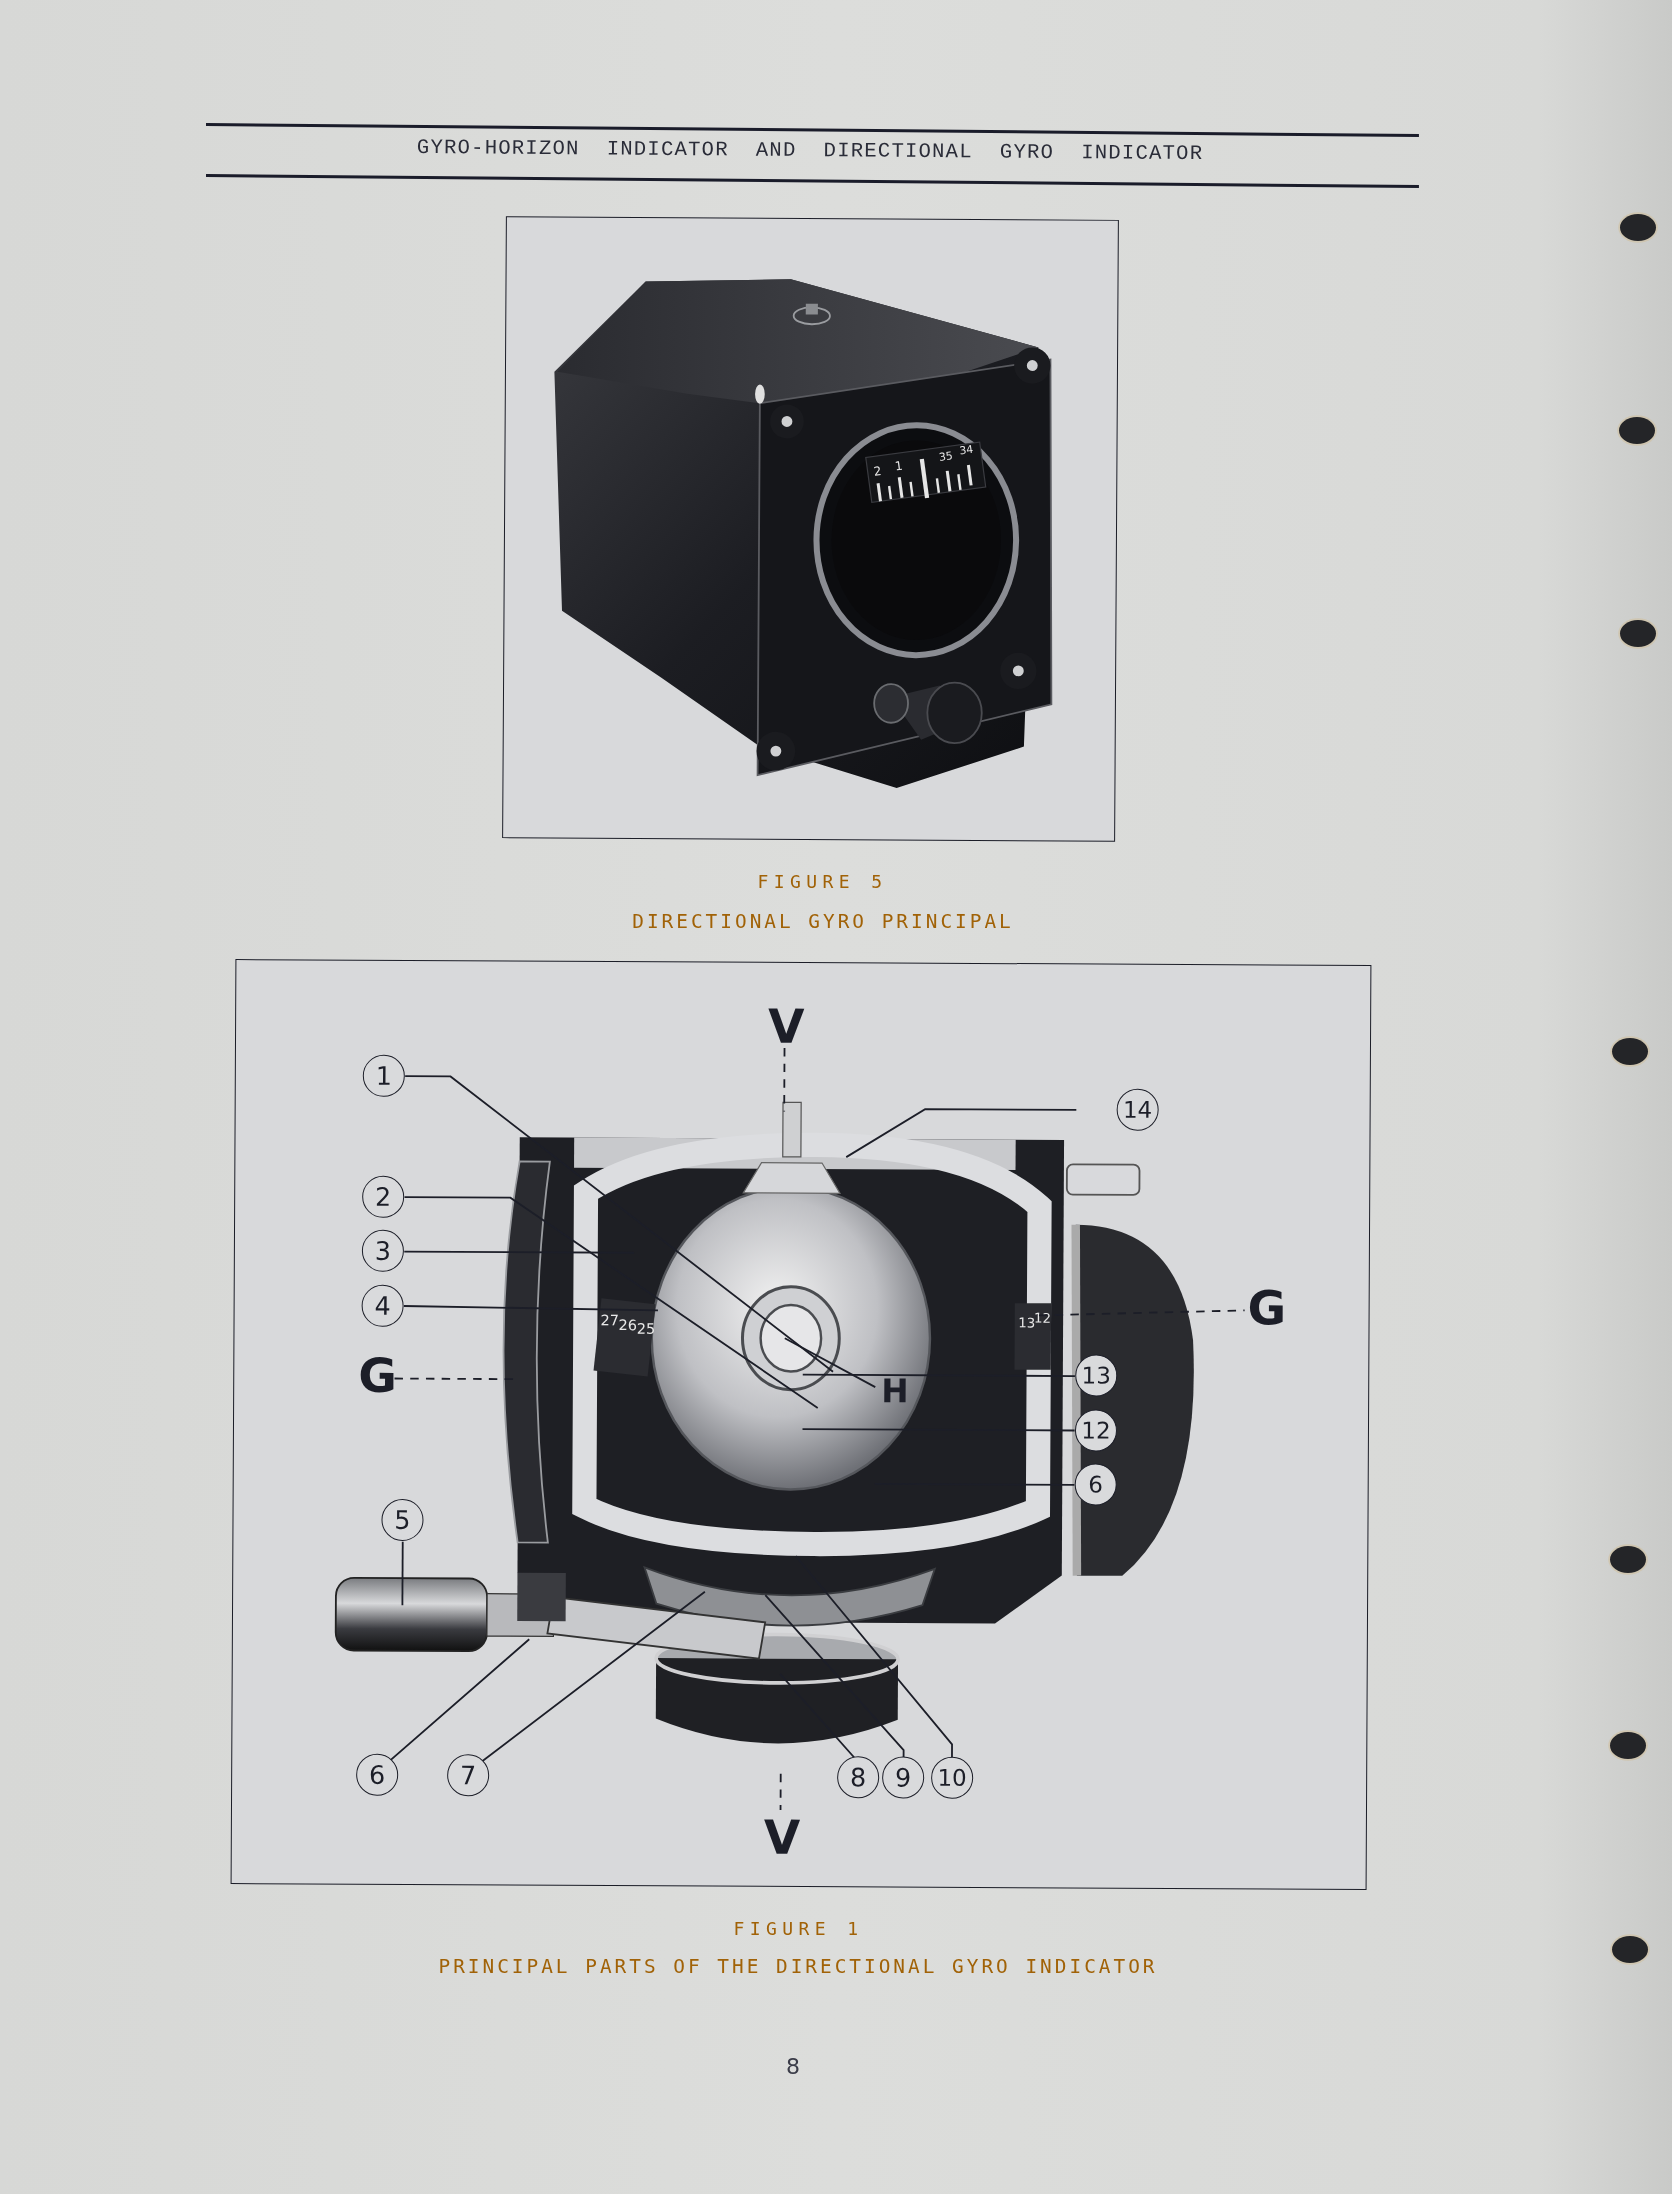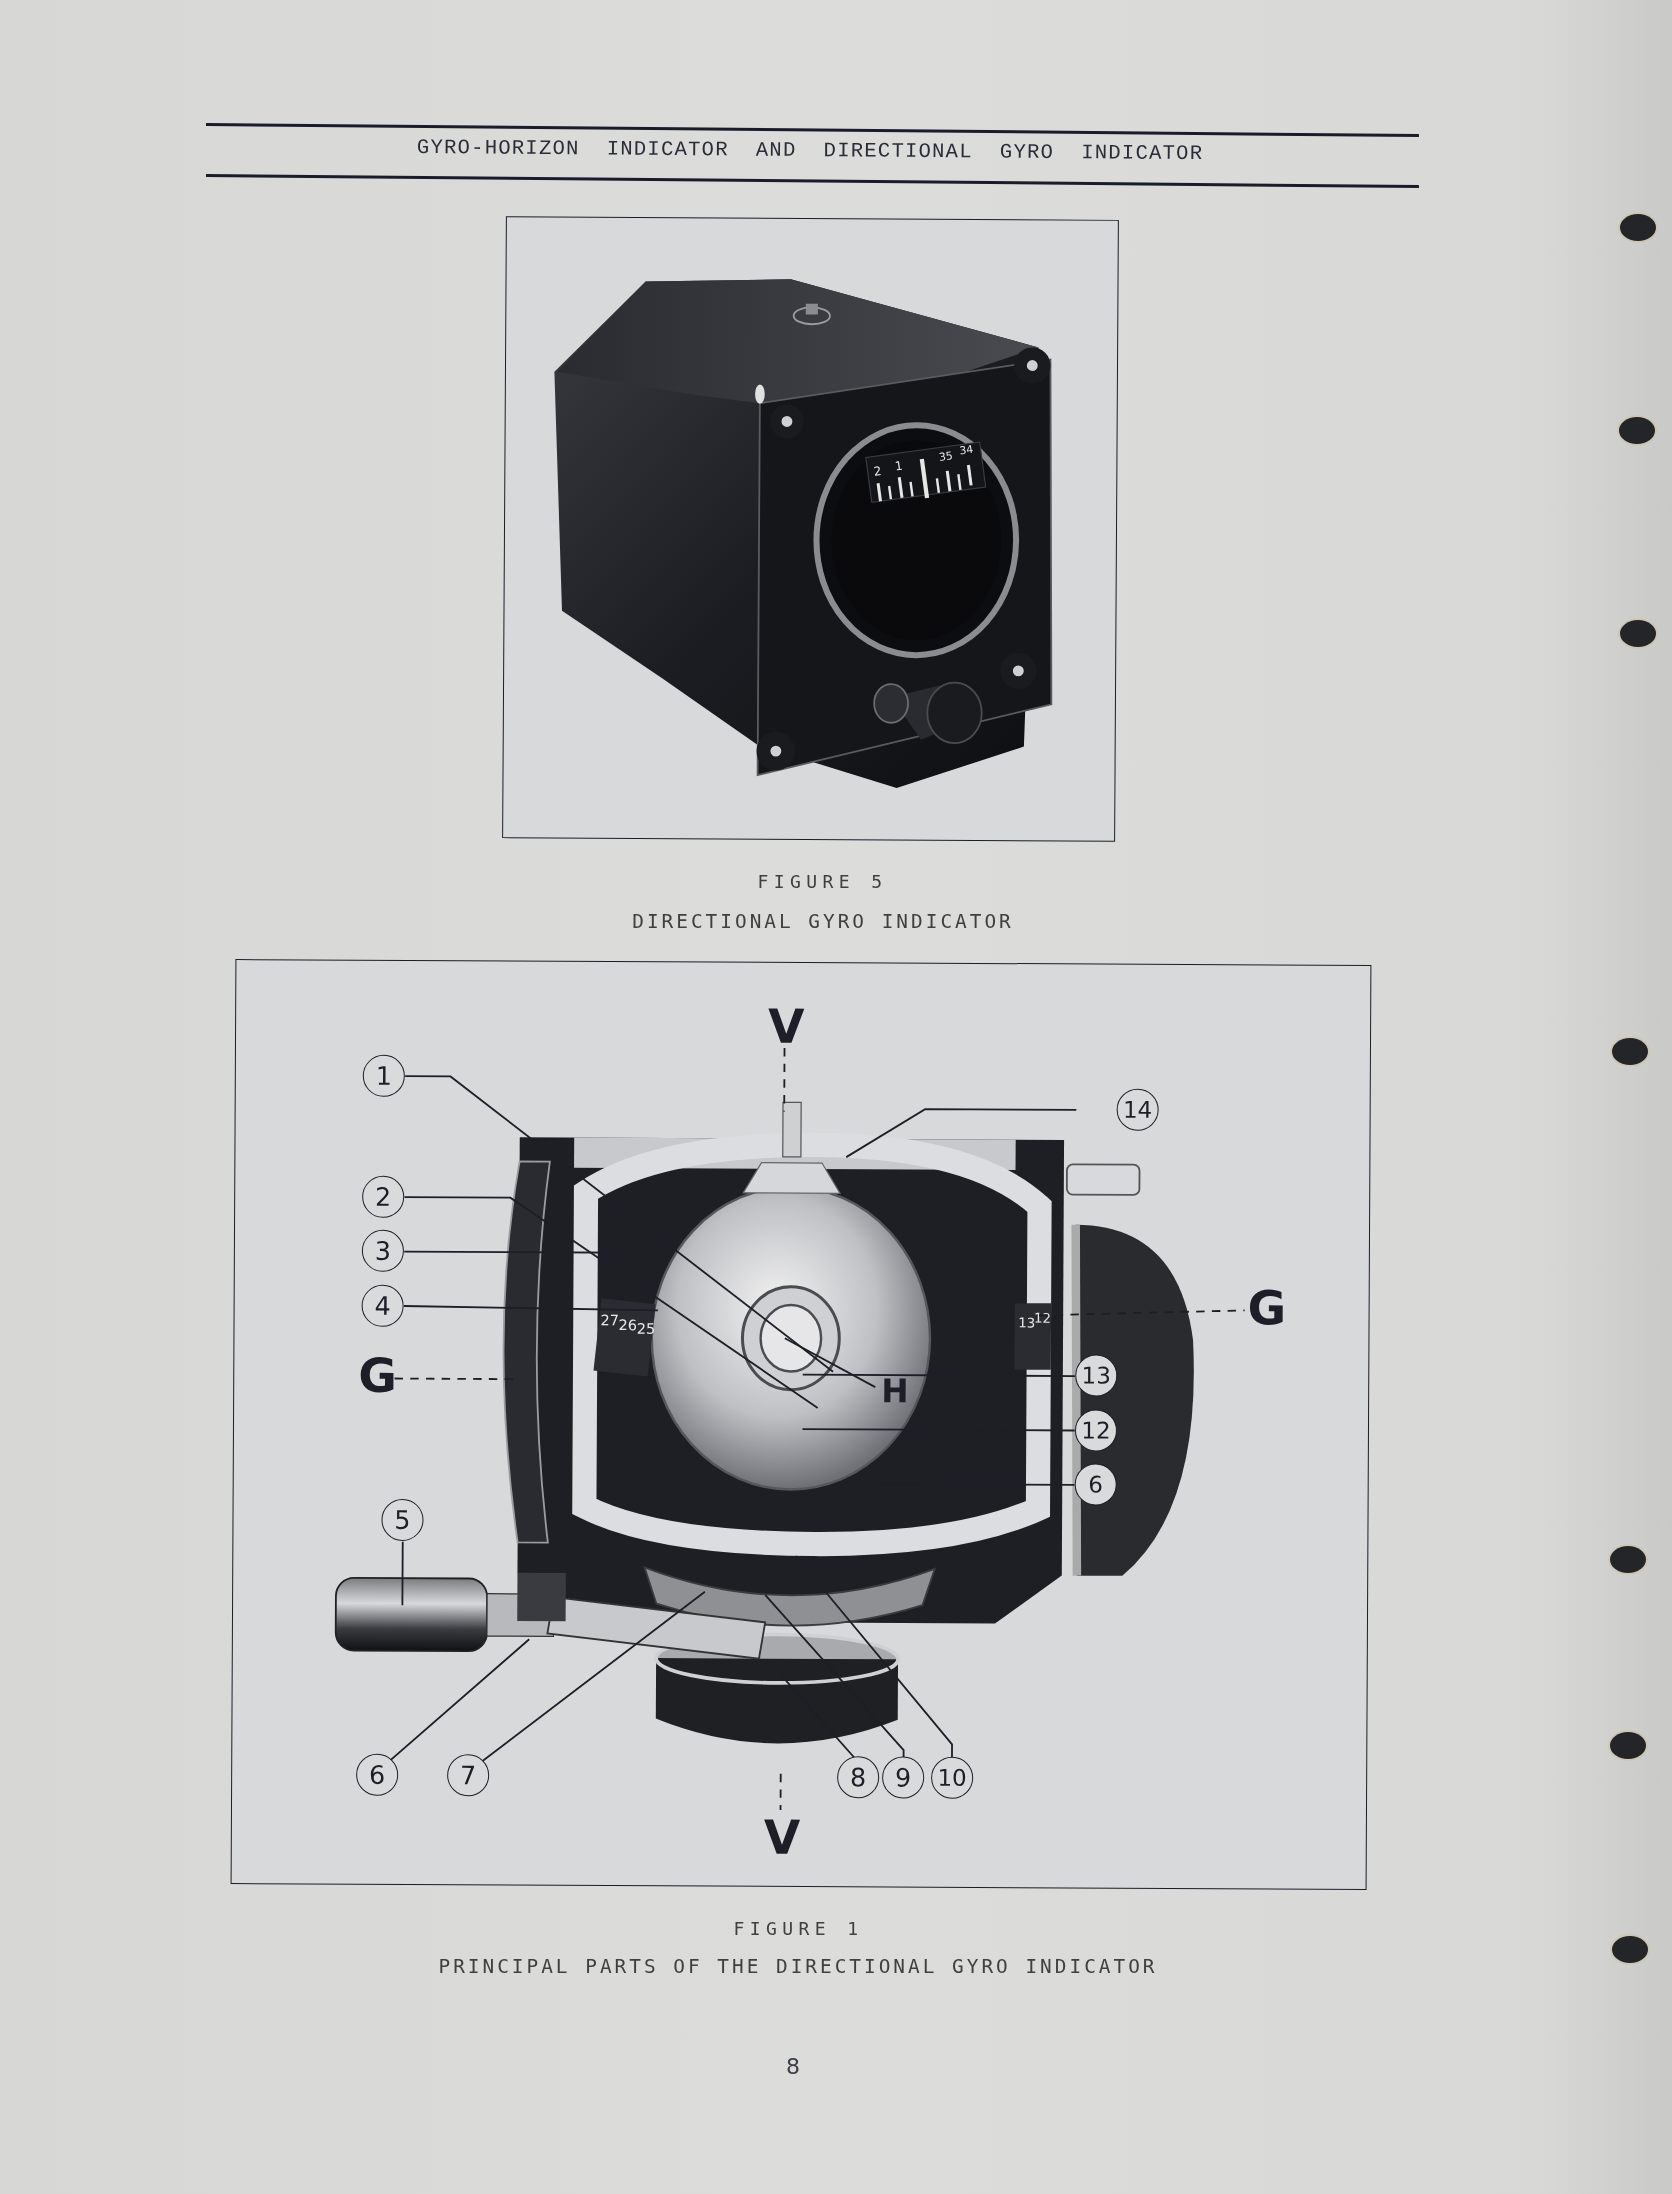--- a/index.html
+++ b/index.html
@@ -8,21 +8,21 @@
     background: linear-gradient(90deg, #d7d8d6 0%, #dcdddb 50%, #d8d9d7 92%, #c9cac8 100%);
     font-family: "DejaVu Sans", sans-serif; color:#1d2030;
   }
   .rule { position:absolute; height:3px; background:#1a1c2a; transform-origin:left center; }
   .header-title {
     position:absolute; left:417px; top:136px; width:799px;
     font-family:"Liberation Mono", monospace; font-size:20.6px; letter-spacing:1.2px;
     color:#2a2c38; white-space:pre; transform:rotate(0.45deg); transform-origin:left top;
   }
   .fig-frame { position:absolute; border:1.8px solid #1c1e28; background:#d8d9db; overflow:hidden; }
-  .caption { position:absolute; text-align:center; font-family:"DejaVu Sans Mono", monospace; color:#404040; }
+  .caption { position:absolute; text-align:center; font-family:"DejaVu Sans Mono", monospace; color:#a16207; }
   .fig-num { font-size:18px; letter-spacing:5.4px; }
   .fig-title { font-size:19.4px; letter-spacing:3px; }
   .page-num { position:absolute; left:786px; top:2054px; font-size:22px; font-family:"DejaVu Sans", sans-serif; color:#3a3c48; }
   .hole { position:absolute; width:36px; height:27px; border-radius:50%; background:#242528;
           box-shadow:0 0 0 1.8px rgba(210,190,150,0.5); }
   .callout {
     position:absolute; width:42px; height:42px; border:1.8px solid #1c1e28; border-radius:50%;
     display:flex; align-items:center; justify-content:center;
     font-family:"DejaVu Sans", sans-serif; font-size:25.4px; color:#1c1e28; background:#d9dadc;
     box-sizing:border-box;
@@ -91,21 +91,21 @@
 
     <path d="M640 790 L720 770 L760 830 L690 860 Z" fill="#2a2b30"></path>
     <ellipse cx="745" cy="815" rx="45" ry="50" fill="#1a1b1f" stroke="#4a4b50" stroke-width="3"></ellipse>
     <ellipse cx="640" cy="800" rx="28" ry="32" fill="#2c2d32" stroke="#6a6c70" stroke-width="3"></ellipse>
 
     <ellipse cx="420" cy="290" rx="8" ry="16" fill="#e0e0e0"></ellipse>
   </svg>
 </div>
 
 <div class="caption fig-num" style="left:629px; top:871px; width:387px;">FIGURE 5</div>
-<div class="caption fig-title" style="left:581px; top:910px; width:484px;">DIRECTIONAL GYRO INDICATOR</div>
+<div class="caption fig-title" style="left:581px; top:910px; width:484px;">DIRECTIONAL GYRO PRINCIPAL</div>
 
 <div class="fig-frame" style="left:233px; top:962px; width:1134px; height:923px; transform:rotate(0.3deg);">
   <svg width="1134" height="923" viewBox="0 0 1875 1525">
     <defs>
       <radialGradient id="rotorG" cx="0.45" cy="0.4" r="0.6">
         <stop offset="0" stop-color="#f2f2f2"></stop>
           <stop offset="0.6" stop-color="#bfc0c4"></stop>
           <stop offset="1" stop-color="#6e7076"></stop>
       </radialGradient>
       <linearGradient id="knobG" x1="0" y1="0" x2="0" y2="1">

